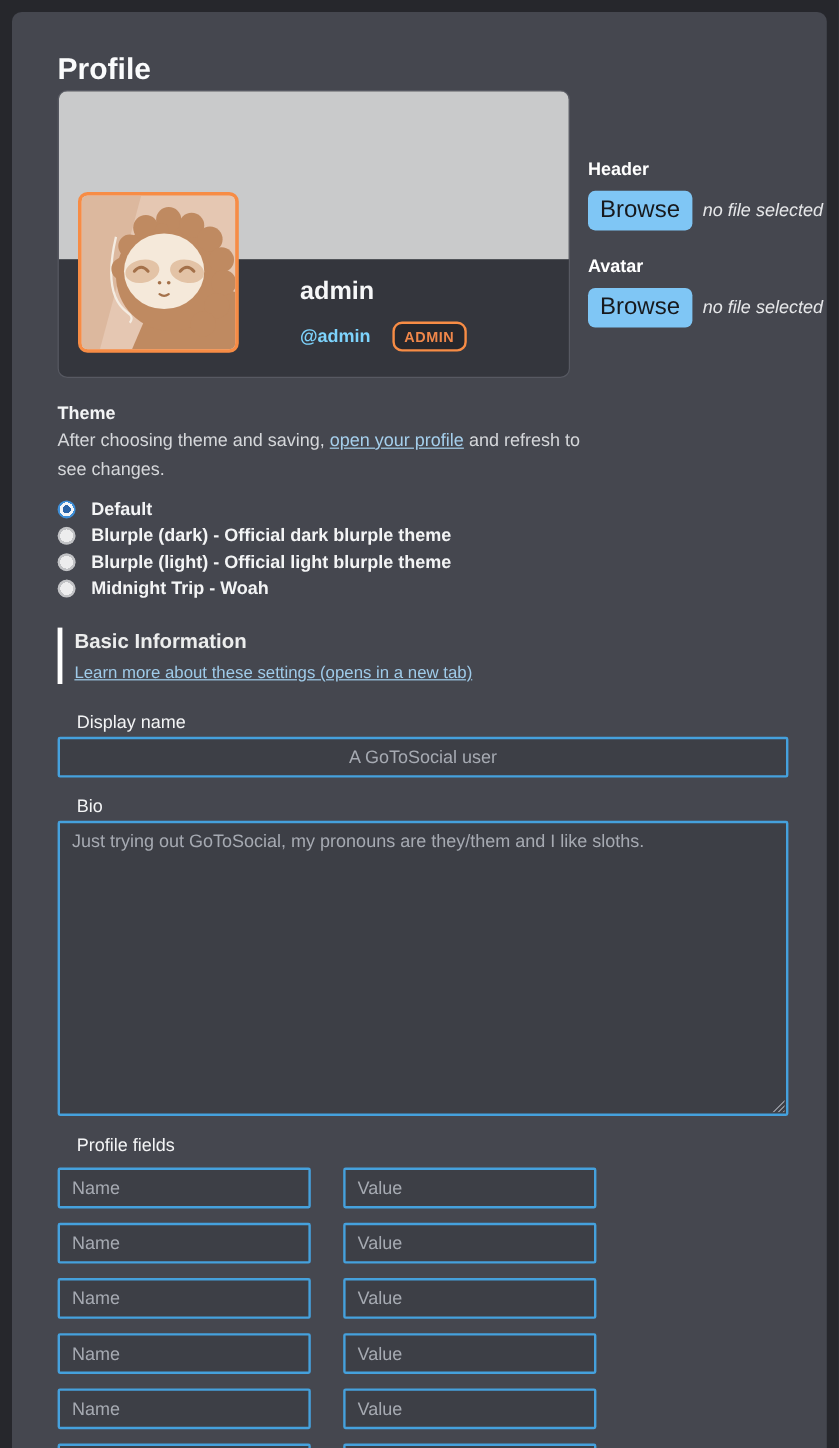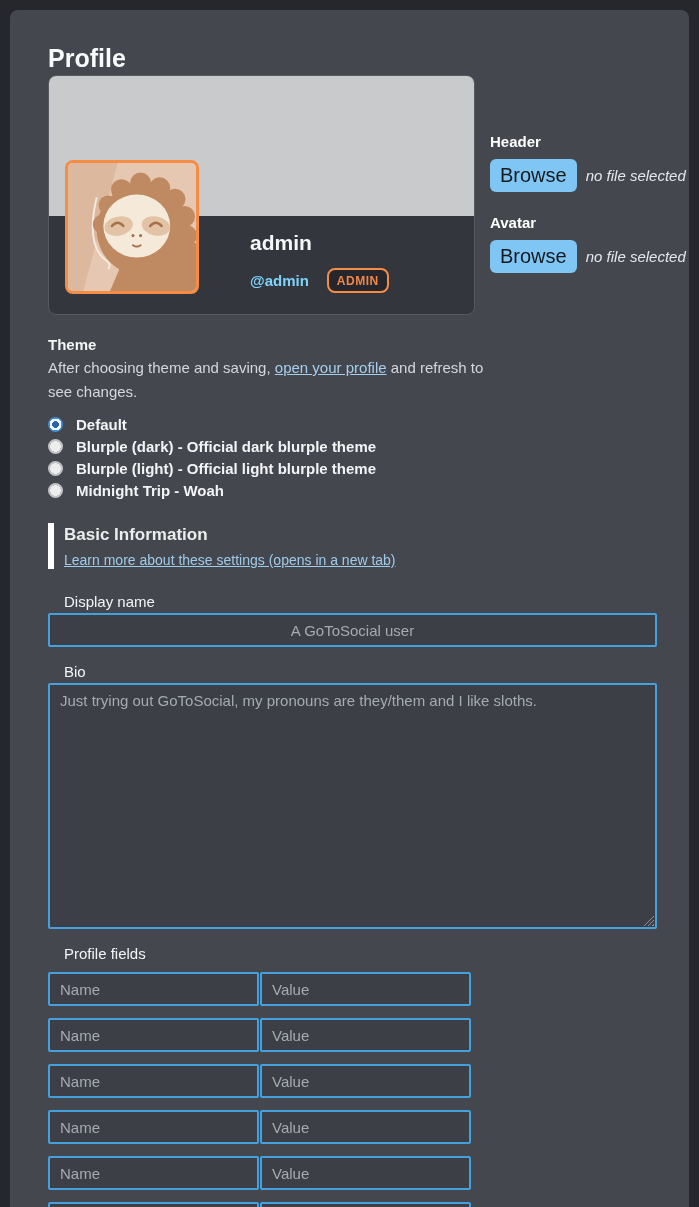--- a/index.html
+++ b/index.html
@@ -67,21 +67,21 @@
   .radio-row { display: flex; align-items: center; gap: 13px; height: 22px; }
   .radio {
     width: 15px; height: 15px; border-radius: 50%; flex: none; cursor: pointer;
     background: radial-gradient(circle, #ededee 0 50%, #c2c3c6 50% 72%, #7e8087 72% 100%);
   }
   .radio.checked {
     background: radial-gradient(circle, #2a64a8 0 32%, #f2f5f8 32% 55%, #3e8fd8 55% 100%);
   }
   .radio-label { font-weight: bold; font-size: 15px; color: #f3f4f5; }
   
-  .section-head { border-left: 6px solid #ffffff; padding-left: 10px; margin-top: 22px; }
+  .section-head { border-left: 4px solid #ffffff; padding-left: 10px; margin-top: 22px; }
   .section-head h2 { font-size: 17px; font-weight: bold; color: #eceded; line-height: 24px; margin-top: 2px; }
   .section-head a { display: inline-block; margin-top: 4px; font-size: 14px; color: #9fcbe9; text-decoration: underline; line-height: 18px; }
   
   .form-label { font-weight: normal; font-size: 15px; color: #f3f4f5; line-height: 22px; margin-top: 22px; margin-bottom: 0; display: block; margin-left: 16px; }
   .text-input, .text-area {
     display: block;
     width: 609px; height: 34px;
     background: #3d3f46;
     border: 2px solid #45a1dd; border-radius: 2px;
     color: #e8e9eb; font-family: inherit; font-size: 15px;
@@ -92,21 +92,21 @@
   .textarea-wrap { position: relative; width: 609px; }
   .text-area { height: 246px; padding: 7px 10px; resize: none; }
   .resize-handle {
     position: absolute; right: 3px; bottom: 3px; width: 11px; height: 11px;
     background: repeating-linear-gradient(135deg, transparent 0 2px, #8b8e96 2px 3px);
     clip-path: polygon(100% 0, 100% 100%, 0 100%);
     pointer-events: none;
   }
   .label-tight { margin-top: 14px; }
   .fields-label { margin-top: 14px; margin-bottom: 7px; }
-  .fields-row { display: flex; gap: 1px; margin-bottom: 12px; }
+  .fields-row { display: flex; gap: 27px; margin-bottom: 12px; }
   .field-input {
     width: 211px; height: 34px;
     background: #3d3f46; border: 2px solid #45a1dd; border-radius: 2px;
     color: #e8e9eb; font-family: inherit; font-size: 15px; padding: 0 10px; outline: none;
   }
 </style>
 </head>
 <body>
 
 <div class="panel">

